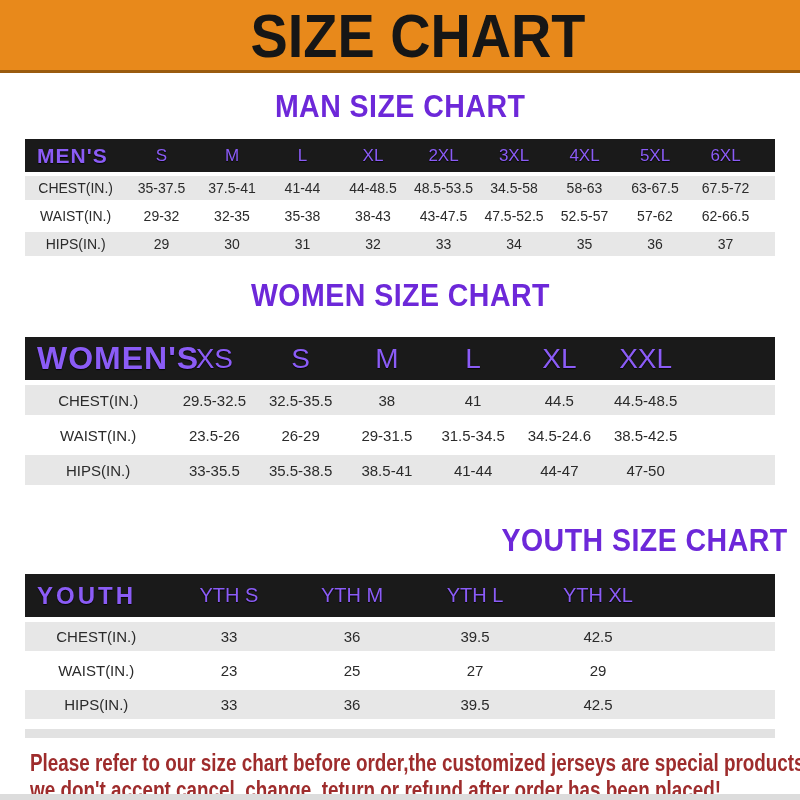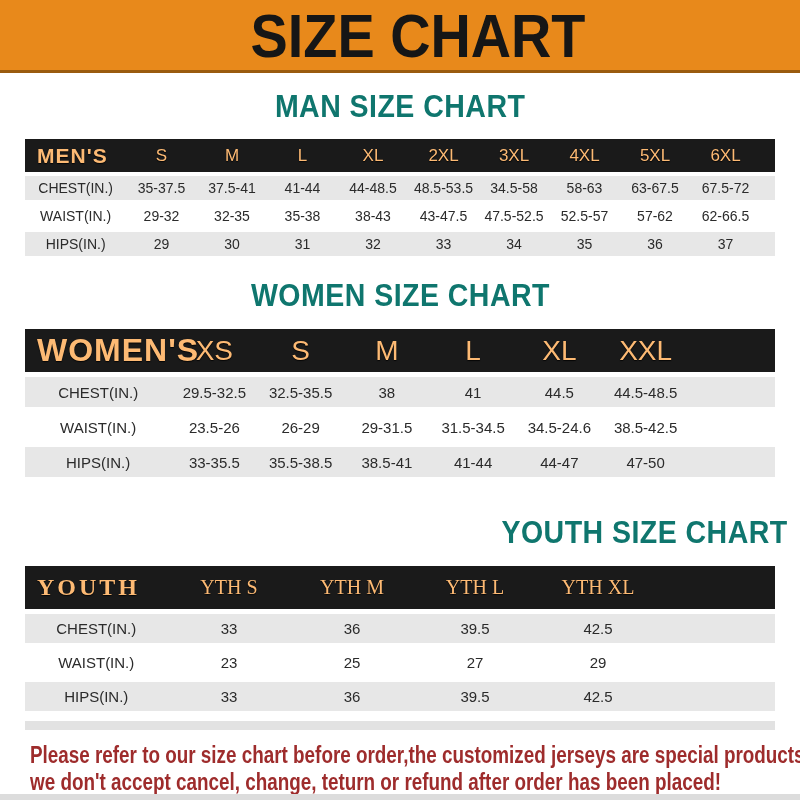--- a/index.html
+++ b/index.html
@@ -13,32 +13,32 @@
     border-bottom:3px solid rgba(60,35,0,0.45);
     display:flex;align-items:center;justify-content:center;padding-left:36px;
   }
   .banner-title{
     font-size:62px;font-weight:bold;color:#161616;line-height:1;
     display:inline-block;transform:scaleX(0.9);letter-spacing:0px;
     padding-top:2px;
   }
   
   .sec-heading{
-    text-align:center;font-weight:bold;color:#0f766e;margin:0;
+    text-align:center;font-weight:bold;color:#6d28d9;margin:0;
   }
   .sec-heading span{display:inline-block;transform:scaleX(0.92);font-size:31px;letter-spacing:0.5px;}
   .h-man{margin-top:16px;margin-bottom:10px;}
-  .h-women{margin-top:18px;margin-bottom:10px;}
+  .h-women{margin-top:18px;margin-bottom:18px;}
   .h-youth{margin-top:33px;margin-bottom:10px;text-align:right;}
   
   table.size-table{
     width:750px;margin:0 auto;border-collapse:separate;table-layout:fixed;
   }
   table.size-table th{
-    background:#1A1A1A;color:#fdba74;font-weight:normal;text-align:center;
+    background:#1A1A1A;color:#8b5cf6;font-weight:normal;text-align:center;
     text-shadow:0 1px 1px rgba(0,0,0,0.8);
   }
   table.size-table th.lbl{
     font-weight:bold;text-align:left;padding-left:12px;letter-spacing:1px;
   }
   table.size-table td{
     text-align:center;color:#2b2b2b;background:#ffffff;
   }
   table.size-table tbody tr:nth-child(odd) td{background:#E7E7E7;}
   
@@ -52,21 +52,21 @@
   
   table.t-women{border-spacing:0 5px;}
   table.t-women th{height:41px;font-size:28px;}
   table.t-women th.lbl{font-size:32px;}
   table.t-women td{height:28px;font-size:15px;}
   table.t-women col.c-label{width:19.5%;}
   table.t-women col.c-size{width:11.5%;}
   table.t-women col.c-spacer{width:11.5%;}
   
   table.t-youth{border-spacing:0 5px;}
-  table.t-youth th{height:41px;font-size:20px;font-family:Liberation Serif, serif;}
+  table.t-youth th{height:41px;font-size:20px;}
   table.t-youth th.lbl{font-size:24px;letter-spacing:3px;}
   table.t-youth td{height:27px;font-size:15px;}
   table.t-youth col.c-label{width:19%;}
   table.t-youth col.c-size{width:16.4%;}
   table.t-youth col.c-spacer{width:15.4%;}
   .table-endstrip{
     width:750px;height:9px;margin:5px auto 0 auto;background:#E2E2E2;
   }
   
   .disclaimer{

